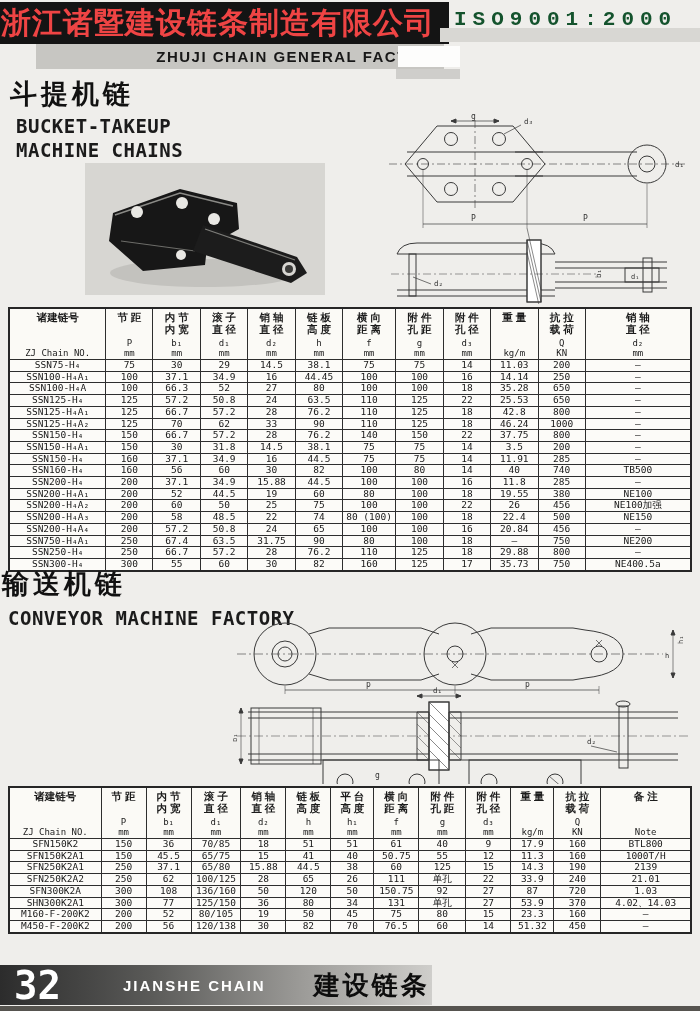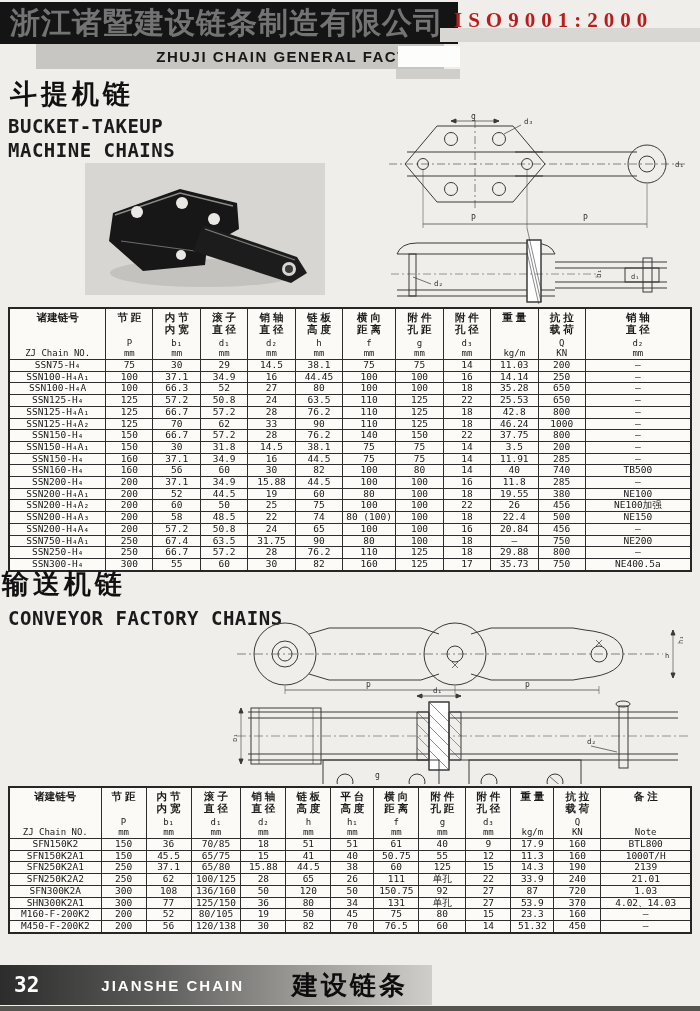--- a/index.html
+++ b/index.html
@@ -5,24 +5,24 @@
   html,body{margin:0;padding:0;}
   body{
     width:700px;height:1011px;position:relative;overflow:hidden;
     background:#efeeeb;
     font-family:"Liberation Sans","DejaVu Sans",sans-serif;color:#1c1c1c;
   }
   .abs{position:absolute;}
 
   
   .black-bar{left:0;top:2px;width:441px;height:42px;background:#141414;
-    color:#737373;font-weight:900;font-size:30px;line-height:42px;white-space:nowrap;
-    letter-spacing:1px;padding-left:17px;text-indent:-7px;overflow:hidden;}
-  .iso{left:454px;top:8px;width:246px;font-family:Liberation Serif, serif;
-    font-weight:700;font-size:21px;letter-spacing:6px;color:#b91c1c;white-space:nowrap;}
+    color:#ef4444;font-weight:900;font-size:30px;line-height:42px;white-space:nowrap;
+    letter-spacing:1px;padding-left:8px;text-indent:-7px;overflow:hidden;}
+  .iso{left:454px;top:8px;width:246px;font-family:Liberation Mono, monospace;
+    font-weight:700;font-size:21px;letter-spacing:6px;color:#14532d;white-space:nowrap;}
   .top-right-band{left:440px;top:28px;width:260px;height:14px;background:#d8d7d3;}
   .gray-strip{left:36px;top:44px;width:408px;height:25px;background:#c7c6c2;
     text-align:right;font-weight:700;font-size:15px;letter-spacing:1.5px;
     line-height:25px;color:#181818;white-space:nowrap;}
   .decor-white{left:398px;top:46px;width:62px;height:21px;background:#fdfdfc;}
   .decor-gray{left:396px;top:69px;width:64px;height:10px;background:#cfcecb;}
 
   
   .cn-title{font-weight:900;font-size:27px;letter-spacing:4px;color:#111;white-space:nowrap;}
   .en-title{font-family:"DejaVu Sans Mono","DejaVu Sans",monospace;font-weight:700;
@@ -42,38 +42,38 @@
   .spec-table td{font-family:"DejaVu Sans Mono","DejaVu Sans",monospace;font-size:9.5px;
     height:10.7px;line-height:10.7px;color:#181818;}
 
   
   svg text{font-family:"DejaVu Sans Mono","DejaVu Sans",monospace;fill:#333;}
 
   
   .footer-bar{left:0;top:965px;width:432px;height:40px;
     background:linear-gradient(90deg,#2c2c2c 0%,#5a5a58 35%,#9c9b98 70%,#cfcecb 100%);
     display:flex;align-items:center;}
-  .page-no{color:#fff;font-size:21px;font-weight:700;margin-left:14px;
+  .page-no{color:#fff;font-size:39px;font-weight:700;margin-left:14px;
     font-family:"DejaVu Sans Mono","DejaVu Sans",monospace;}
   .brand-en{color:#fff;font-size:15px;font-weight:900;letter-spacing:2px;margin-left:62px;white-space:nowrap;}
   .brand-cn{color:#0d0d0d;font-size:26px;font-weight:900;letter-spacing:3px;margin-left:48px;white-space:nowrap;}
   .bottom-edge{left:0;top:1006px;width:700px;height:5px;background:#56544f;}
 </style>
 </head>
 <body>
 
 <div class="abs black-bar">浙江诸暨建设链条制造有限公司</div>
 <div class="abs top-right-band"></div>
 <div class="abs iso">ISO9001:2000</div>
 <div class="abs gray-strip">ZHUJI CHAIN GENERAL FACTORY</div>
 <div class="abs decor-white"></div>
 <div class="abs decor-gray"></div>
 
 <div class="abs cn-title" style="left:10px;top:76px;">斗提机链</div>
-<div class="abs en-title" style="left:8px;top:114px;">BUCKET-TAKEUP
+<div class="abs en-title" style="left:16px;top:114px;">BUCKET-TAKEUP
 MACHINE CHAINS</div>
 
 <svg class="abs" style="left:85px;top:163px;" width="240" height="132" viewBox="0 0 240 132">
   <rect width="240" height="132" fill="#d7d6d2"></rect>
   <ellipse cx="120" cy="110" rx="95" ry="14" fill="#c3c2be"></ellipse>
   <path d="M28,50 L95,26 L152,40 L154,66 L122,84 L120,102 L58,108 L24,78 Z" fill="#171717"></path>
   <path d="M30,52 L95,30 L148,43" stroke="#8a8a86" stroke-width="1.5" fill="none"></path>
   <path d="M36,78 L110,88" stroke="#6d6d69" stroke-width="1" fill="none"></path>
   <circle cx="52" cy="49" r="6" fill="#e9e8e4"></circle>
   <circle cx="97" cy="40" r="6" fill="#e9e8e4"></circle>
@@ -505,21 +505,21 @@
         <td>125</td>
         <td>17</td>
         <td>35.73</td>
         <td>750</td>
         <td>NE400.5a</td>
       </tr>
     </tbody>
 </table>
 
 <div class="abs cn-title" style="left:2px;top:566px;">输送机链</div>
-<div class="abs en-title" style="left:8px;top:606px;">CONVEYOR FACTORY CHAINS</div>
+<div class="abs en-title" style="left:8px;top:606px;">CONVEYOR MACHINE FACTORY</div>
 
 <svg class="abs" style="left:233px;top:616px;" width="465" height="168" viewBox="0 0 465 168">
   <g stroke="#3a3a3a" stroke-width="1" fill="none">
 
     <line x1="4" y1="38" x2="430" y2="38" stroke-dasharray="9 3 2 3" stroke-width="0.6"></line>
 
     <circle cx="52" cy="38" r="31"></circle>
       <circle cx="52" cy="38" r="13"></circle>
       <circle cx="52" cy="38" r="7"></circle>
 

